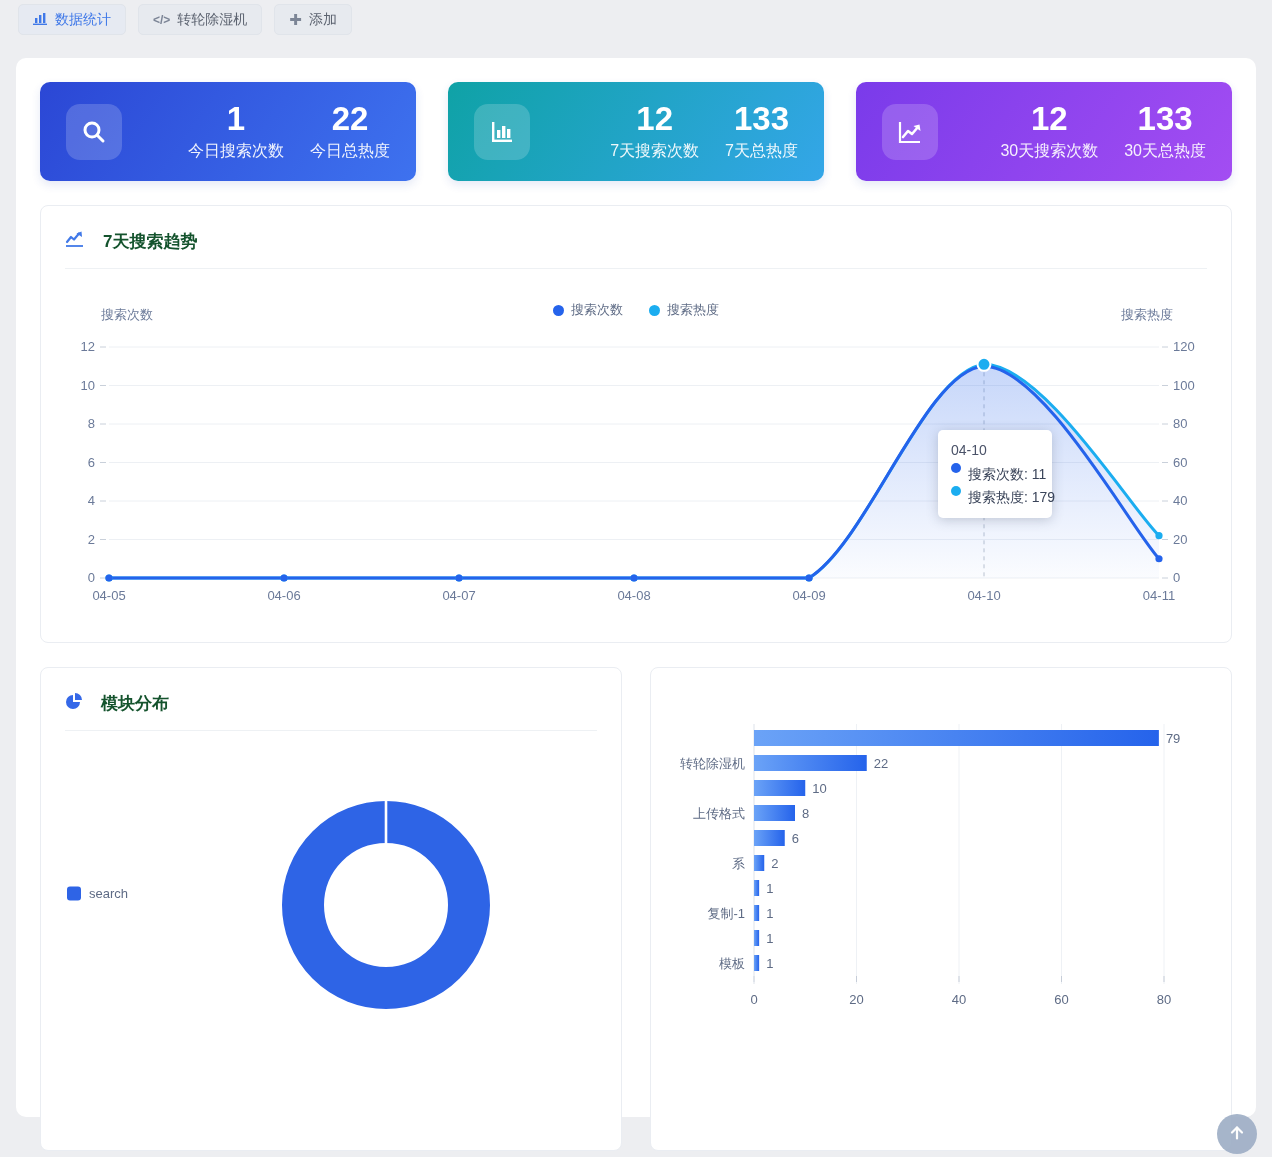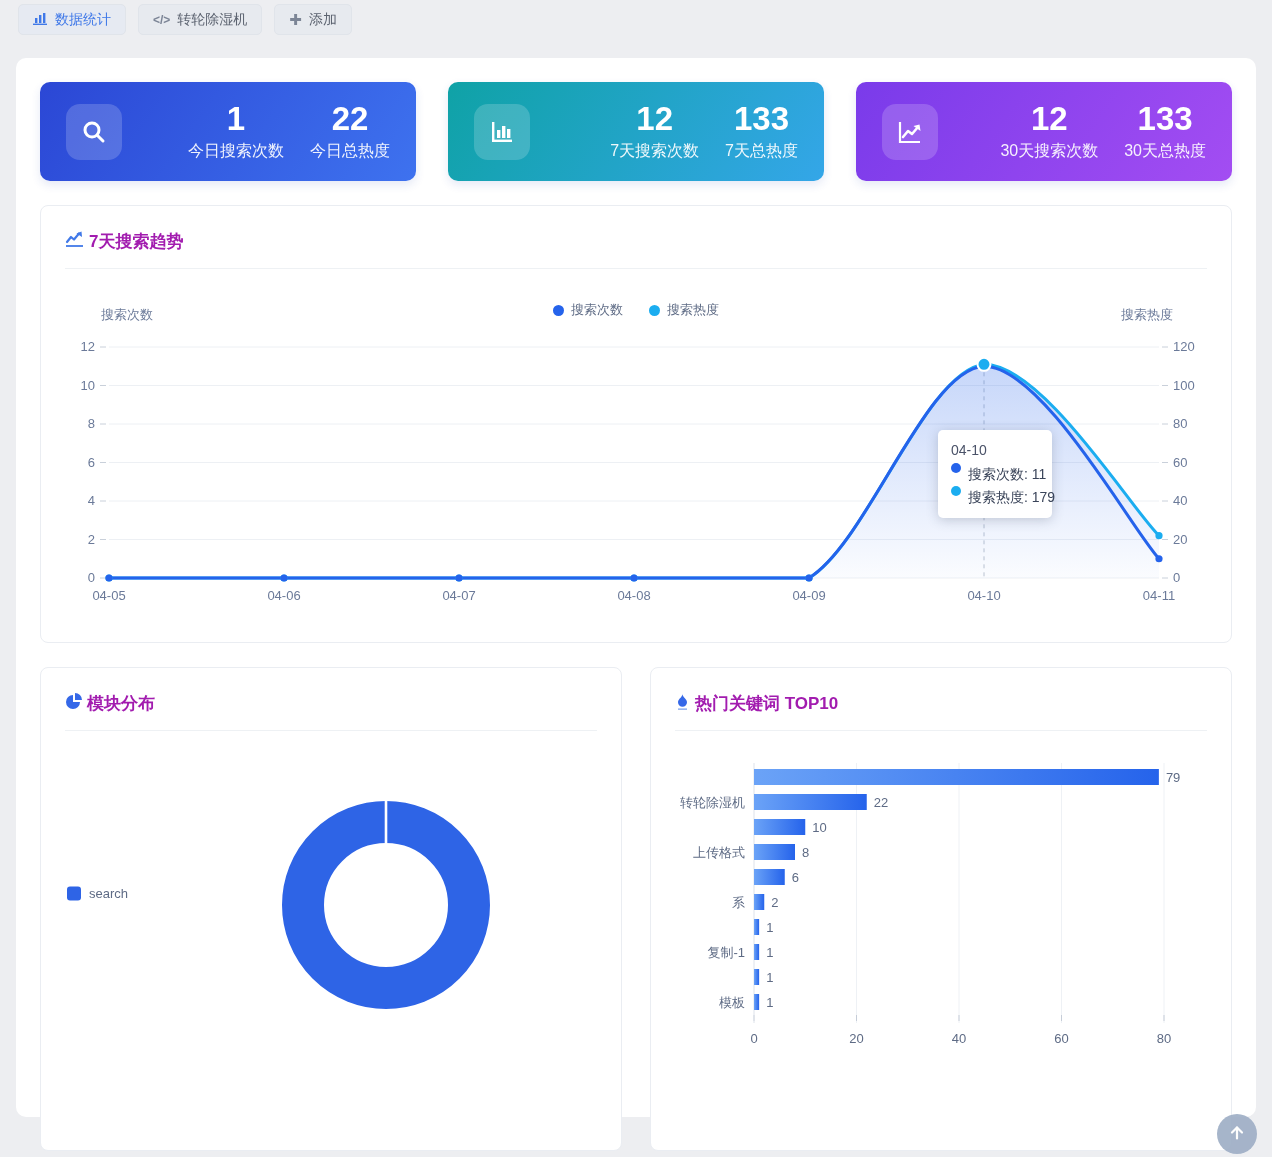--- a/index.html
+++ b/index.html
@@ -20,21 +20,21 @@
   .stat-card.c1{background:linear-gradient(125deg,#2b47d5 0%,#3e72ef 100%)}
   .stat-card.c2{background:linear-gradient(125deg,#0fa2a6 0%,#34a6e8 100%)}
   .stat-card.c3{background:linear-gradient(125deg,#7a3bea 0%,#a34df2 100%)}
   .stat-icon{width:56px;height:56px;border-radius:14px;background:rgba(255,255,255,.18);display:flex;align-items:center;justify-content:center}
   .metrics{display:flex;gap:26px}
   .metric{text-align:center}
   .metric .val{font-size:33px;font-weight:bold;line-height:1.1}
   .metric .lbl{font-size:16px;opacity:.92;margin-top:3px}
   
   .panel{border:1px solid #eaedf2;border-radius:8px;background:#fff;padding:24px 24px 0 24px}
-  .panel-title{display:flex;align-items:center;gap:5px;font-size:17px;font-weight:bold;color:#a21caf;
+  .panel-title{display:flex;align-items:center;gap:19px;font-size:17px;font-weight:bold;color:#14532d;
                padding-bottom:15px;border-bottom:1px solid #eef1f4}
   .trend-panel{height:438px;margin-bottom:24px}
   .bottom-row{display:flex;gap:28px}
   .bottom-row .panel{flex:1;height:484px}
   
   .chart-wrap{position:relative;margin-top:30px;height:330px}
   .legend{position:absolute;left:0;right:0;top:2px;display:flex;justify-content:center;gap:26px}
   .legend-item{display:flex;align-items:center;gap:7px;font-size:13px;color:#5e6b85;cursor:pointer}
   .legend-dot{width:11px;height:11px;border-radius:50%}
   .tooltip{position:absolute;left:873px;top:131px;width:114px;background:#fff;border-radius:5px;
@@ -268,29 +268,20 @@
           <span>search</span>
         </div>
         <svg id="donut-svg" class="donut-svg" width="220" height="220" viewBox="0 0 220 220">
             <circle cx="110" cy="110" r="83" fill="none" stroke="#2e64e6" stroke-width="42"></circle>
             <rect x="108.7" y="4" width="2.6" height="44" fill="#fff"></rect>
           </svg>
       </div>
     </div>
 
     <div class="panel">
-      <div class="panel-title">
-        <span>
-          <svg width="15" height="17" viewBox="0 0 15 17">
-              <path d="M7.5 0.5 C7.8 4 3 5.8 3 9.2 a4.5 4.5 0 0 0 9 0 C12 5.8 7.2 4.5 7.5 0.5 Z" fill="#3568e8"></path>
-              <rect x="3" y="15.4" width="9" height="1.5" fill="#8fb0f0"></rect>
-            </svg>
-        </span>
-        <span>热门关键词 TOP10</span>
-      </div>
       <div style="margin-top:22px">
         <svg id="bars-svg" width="532" height="300" viewBox="0 0 532 300">
             <defs>
               <linearGradient id="barG" x1="0" y1="0" x2="1" y2="0">
                 <stop offset="0%" stop-color="#6ba3f7"></stop>
                 <stop offset="100%" stop-color="#2563eb"></stop>
               </linearGradient>
             </defs>
             <line x1="79" y1="262" x2="79" y2="268" stroke="#c6cdd8"></line>
             <text x="79" y="290" text-anchor="middle" font-size="13" fill="#5e6b85">0</text>

